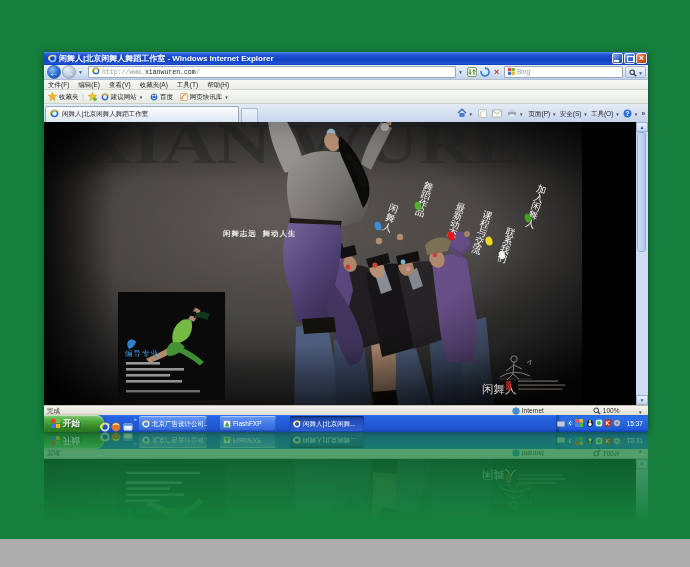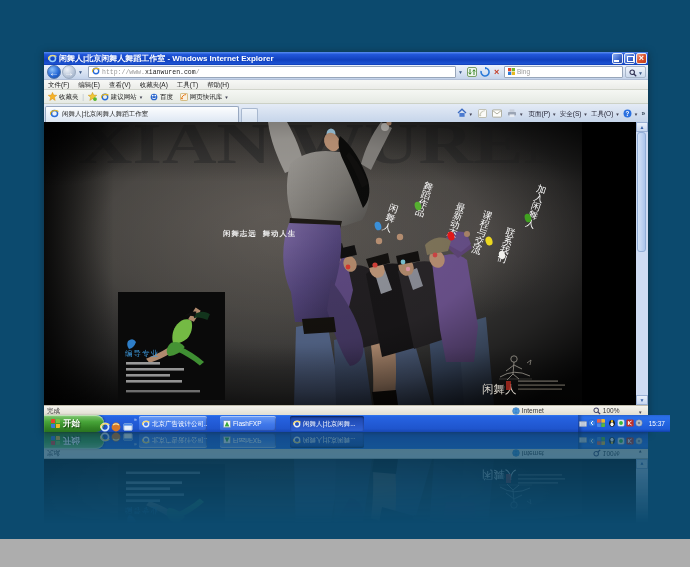--- a/index.html
+++ b/index.html
@@ -1,17 +1,17 @@
 <!DOCTYPE html>
 <html><head>
 <meta charset="utf-8">
 <style>
 html,body{margin:0;padding:0;}
 body{width:690px;height:567px;overflow:hidden;background:#8f8f8f;font-family:"Liberation Sans",sans-serif;}
-.stage{position:relative;width:690px;height:567px;background:#0c4a6e;}
+.stage{position:relative;width:690px;height:567px;background:#15803d;}
 .band{position:absolute;left:0;top:539px;width:690px;height:28px;background:#adadad;}
 .copy{position:absolute;left:20px;top:540px;font-size:12px;color:#fbfbfb;}
 .shadow{position:absolute;left:44px;top:52px;width:604px;height:380px;box-shadow:0 1px 7px rgba(20,20,20,0.5);}
 .screen{position:absolute;left:44px;top:52px;width:604px;height:380px;background:#000;
   -webkit-box-reflect:below 0px linear-gradient(to bottom,rgba(255,255,255,0) 76%,rgba(255,255,255,0.38) 100%);}
 .titlebar{position:absolute;left:0;top:0;width:604px;height:13px;
   background:linear-gradient(to bottom,#5a8ff0 0%,#2258da 18%,#1140bd 60%,#1c52d2 88%,#0f3cb4 100%);
   color:#fff;font-size:8px;font-weight:bold;line-height:13px;white-space:nowrap;}
 .titlebar .ttext{position:absolute;left:15px;top:0;}
 .tbtn{position:absolute;top:1px;width:11px;height:11px;border-radius:2px;border:1px solid #e6ecf8;box-sizing:border-box;}
@@ -43,21 +43,21 @@
 .cmdbar{position:absolute;right:3px;top:2px;height:15px;font-size:6.5px;color:#223;line-height:15px;white-space:nowrap;}
 .cmdbar .dd{font-size:4.5px;color:#445;}
 .content{position:absolute;left:0;top:70px;width:604px;height:283px;background:#000;}
 .photo{position:absolute;left:0;top:0;}
 .sbar{position:absolute;left:592px;top:0;width:12px;height:283px;background:#cfdcf3;}
 .sbar .sb-up,.sbar .sb-dn{position:absolute;left:0;width:12px;height:10px;background:linear-gradient(#eaf1fb,#c6d6ef);border:1px solid #9ab0d4;box-sizing:border-box;color:#3a62a8;font-size:5px;text-align:center;line-height:8px;}
 .sb-up{top:0;}
 .sb-dn{bottom:0;}
 .sb-th{position:absolute;left:1px;top:10px;width:9px;height:120px;background:linear-gradient(90deg,#d4e2f8,#abc5ec);border:1px solid #93afd8;border-radius:3px;box-sizing:border-box;}
 .status{position:absolute;left:0;top:353px;width:604px;height:10px;background:linear-gradient(#f4f3ee,#e2dfd2);border-top:1px solid #c2beae;box-sizing:border-box;font-size:6.5px;color:#333;line-height:9px;}
-.taskbar{position:absolute;left:0;top:363px;width:604px;height:17px;background:linear-gradient(#3079f2 0%,#2663e2 10%,#1f55cd 80%,#1747b4 100%);padding-left:22px;}
+.taskbar{position:absolute;left:0;top:363px;width:604px;height:17px;background:linear-gradient(#3079f2 0%,#2663e2 10%,#1f55cd 80%,#1747b4 100%);}
 .startbtn{position:absolute;left:0;top:0;width:60px;height:17px;border-radius:0 8px 8px 0;background:linear-gradient(#84ca74 0%,#47a438 40%,#348526 75%,#2a7420 100%);box-shadow:inset 0 1px 1px rgba(255,255,255,.55),1px 0 2px rgba(0,0,0,.3);color:#fff;font-weight:bold;font-size:8.5px;line-height:16px;text-shadow:1px 1px 1px rgba(0,0,0,.5);}
 .winflag{position:absolute;left:7px;top:4px;width:9px;height:9px;}
 .winflag i{position:absolute;width:4px;height:4px;}
 .stxt{position:absolute;left:19px;}
 .qlico{position:absolute;top:3px;width:10px;height:10px;}
 .tkbtn{position:absolute;top:1px;height:15px;background:linear-gradient(#6b9cf5,#4078ea 55%,#3569da);border-radius:2px;box-shadow:inset 0 1px 0 rgba(255,255,255,.45),inset -1px -1px 1px rgba(0,0,30,.25);color:#fff;font-size:6.5px;line-height:15px;white-space:nowrap;overflow:hidden;padding-left:3px;box-sizing:border-box;}
 .tkbtn.active{background:linear-gradient(#1a44a8,#2a58c8 70%,#2f60d2);box-shadow:inset 0 1px 2px rgba(0,0,10,.55);}
 .tray{position:absolute;right:0;top:0;width:92px;height:17px;background:linear-gradient(#2d74f0,#1d5ad6 85%,#154abc);box-shadow:inset 3px 0 3px rgba(0,0,30,.3);color:#fff;font-size:6.5px;line-height:17px;}
 .trayico{position:absolute;top:4px;width:8px;height:8px;border-radius:1px;}
 .clock{position:absolute;right:5px;top:0;}

